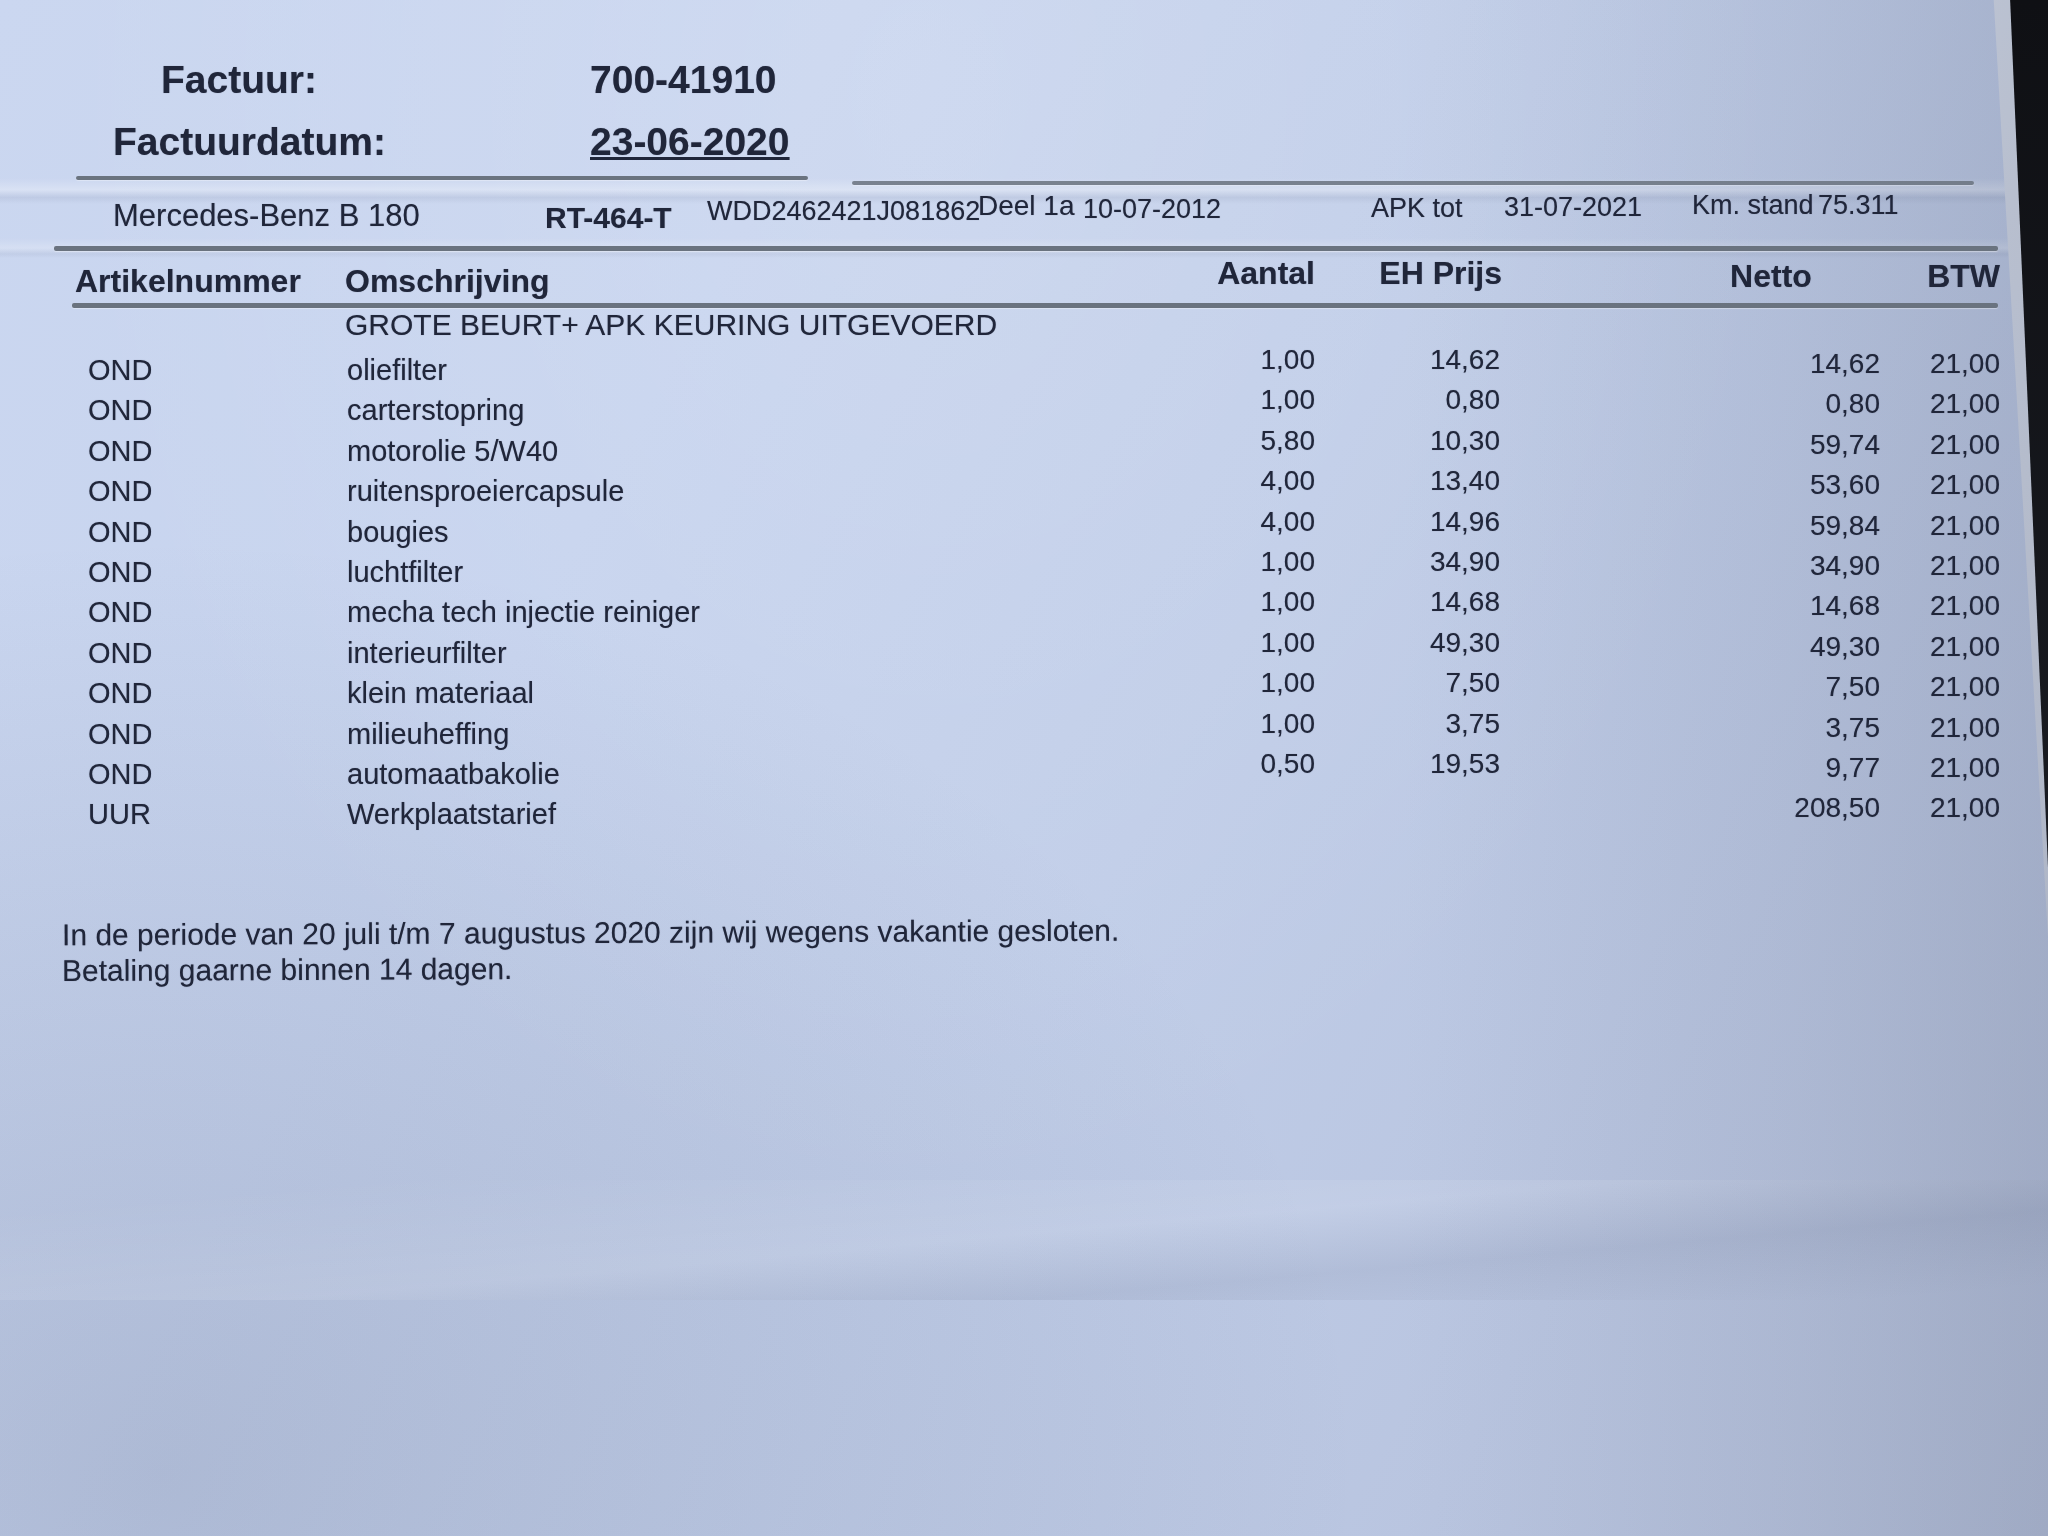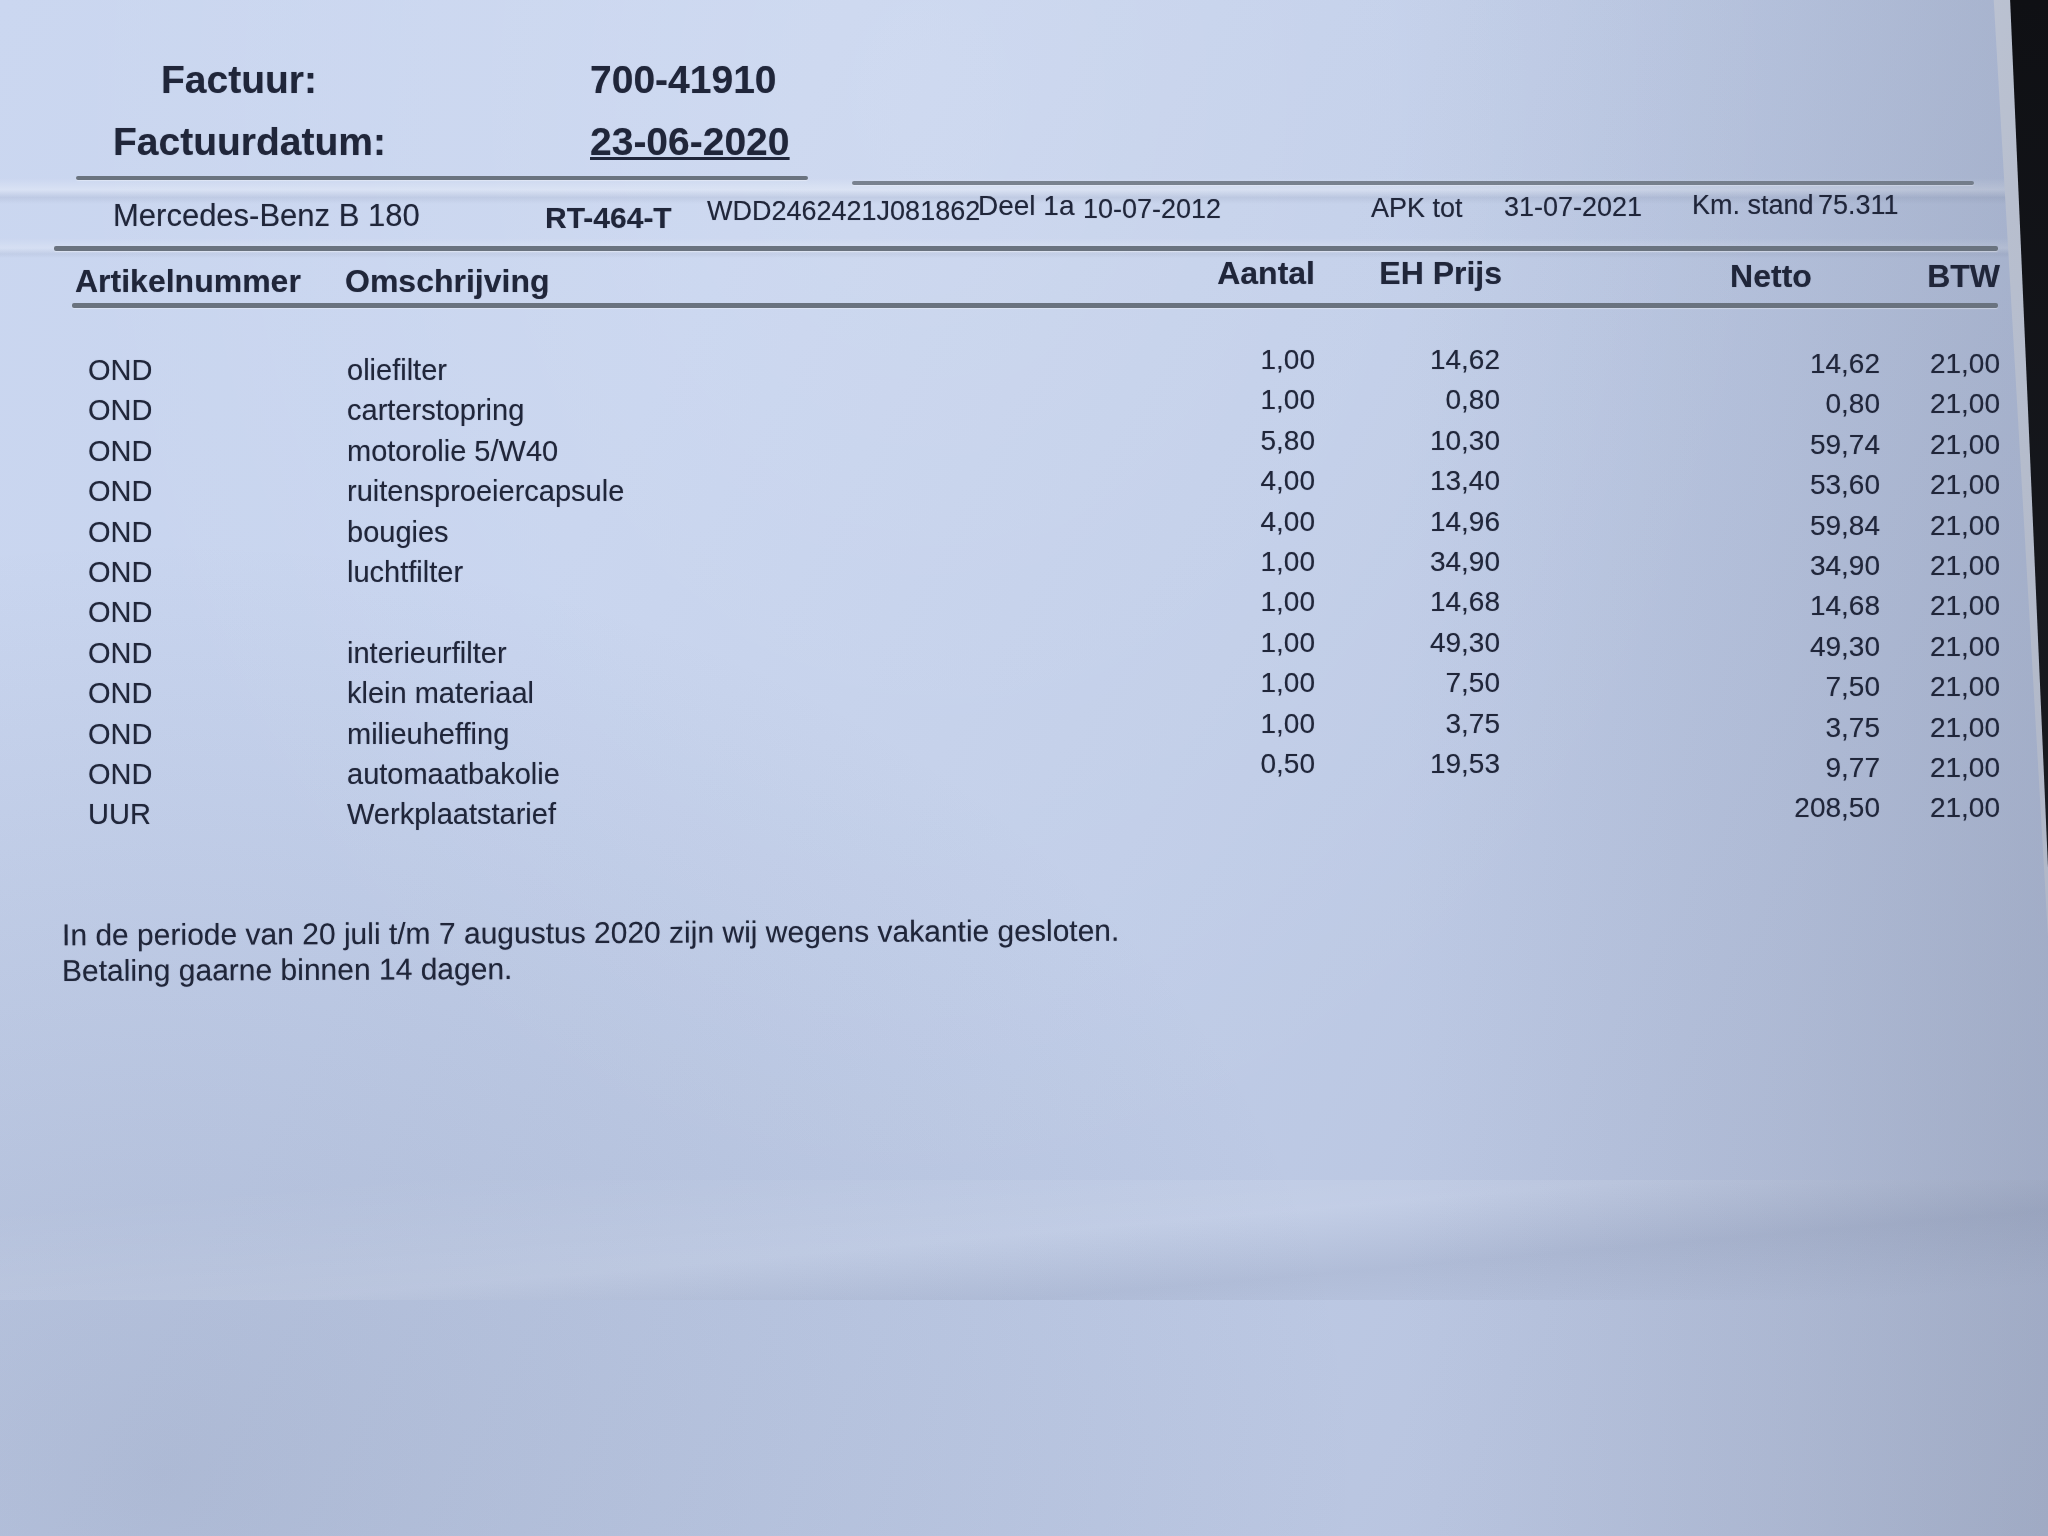--- a/index.html
+++ b/index.html
@@ -114,20 +114,21 @@
   <div class="abs rule rule2"></div>
 
   <div class="abs txt b th h-art">Artikelnummer</div>
   <div class="abs txt b th h-desc">Omschrijving</div>
   <div class="abs txt b th h-qty">Aantal</div>
   <div class="abs txt b th h-eh">EH Prijs</div>
   <div class="abs txt b th h-net">Netto</div>
   <div class="abs txt b th h-vat">BTW</div>
   <div class="abs rule rule3"></div>
 
+  <div class="abs txt service-title">GROTE BEURT+ APK KEURING UITGEVOERD</div>
 
   <div class="abs line-items">
       <div class="line-row">
         <span class="cell c-art">OND</span>
         <span class="cell c-desc">oliefilter</span>
         <span class="cell c-qty">1,00</span>
         <span class="cell c-eh">14,62</span>
         <span class="cell c-net">14,62</span>
         <span class="cell c-vat">21,00</span>
       </div>
@@ -166,20 +167,21 @@
       <div class="line-row">
         <span class="cell c-art">OND</span>
         <span class="cell c-desc">luchtfilter</span>
         <span class="cell c-qty">1,00</span>
         <span class="cell c-eh">34,90</span>
         <span class="cell c-net">34,90</span>
         <span class="cell c-vat">21,00</span>
       </div>
       <div class="line-row">
         <span class="cell c-art">OND</span>
+        <span class="cell c-desc">mecha tech injectie reiniger</span>
         <span class="cell c-qty">1,00</span>
         <span class="cell c-eh">14,68</span>
         <span class="cell c-net">14,68</span>
         <span class="cell c-vat">21,00</span>
       </div>
       <div class="line-row">
         <span class="cell c-art">OND</span>
         <span class="cell c-desc">interieurfilter</span>
         <span class="cell c-qty">1,00</span>
         <span class="cell c-eh">49,30</span>

